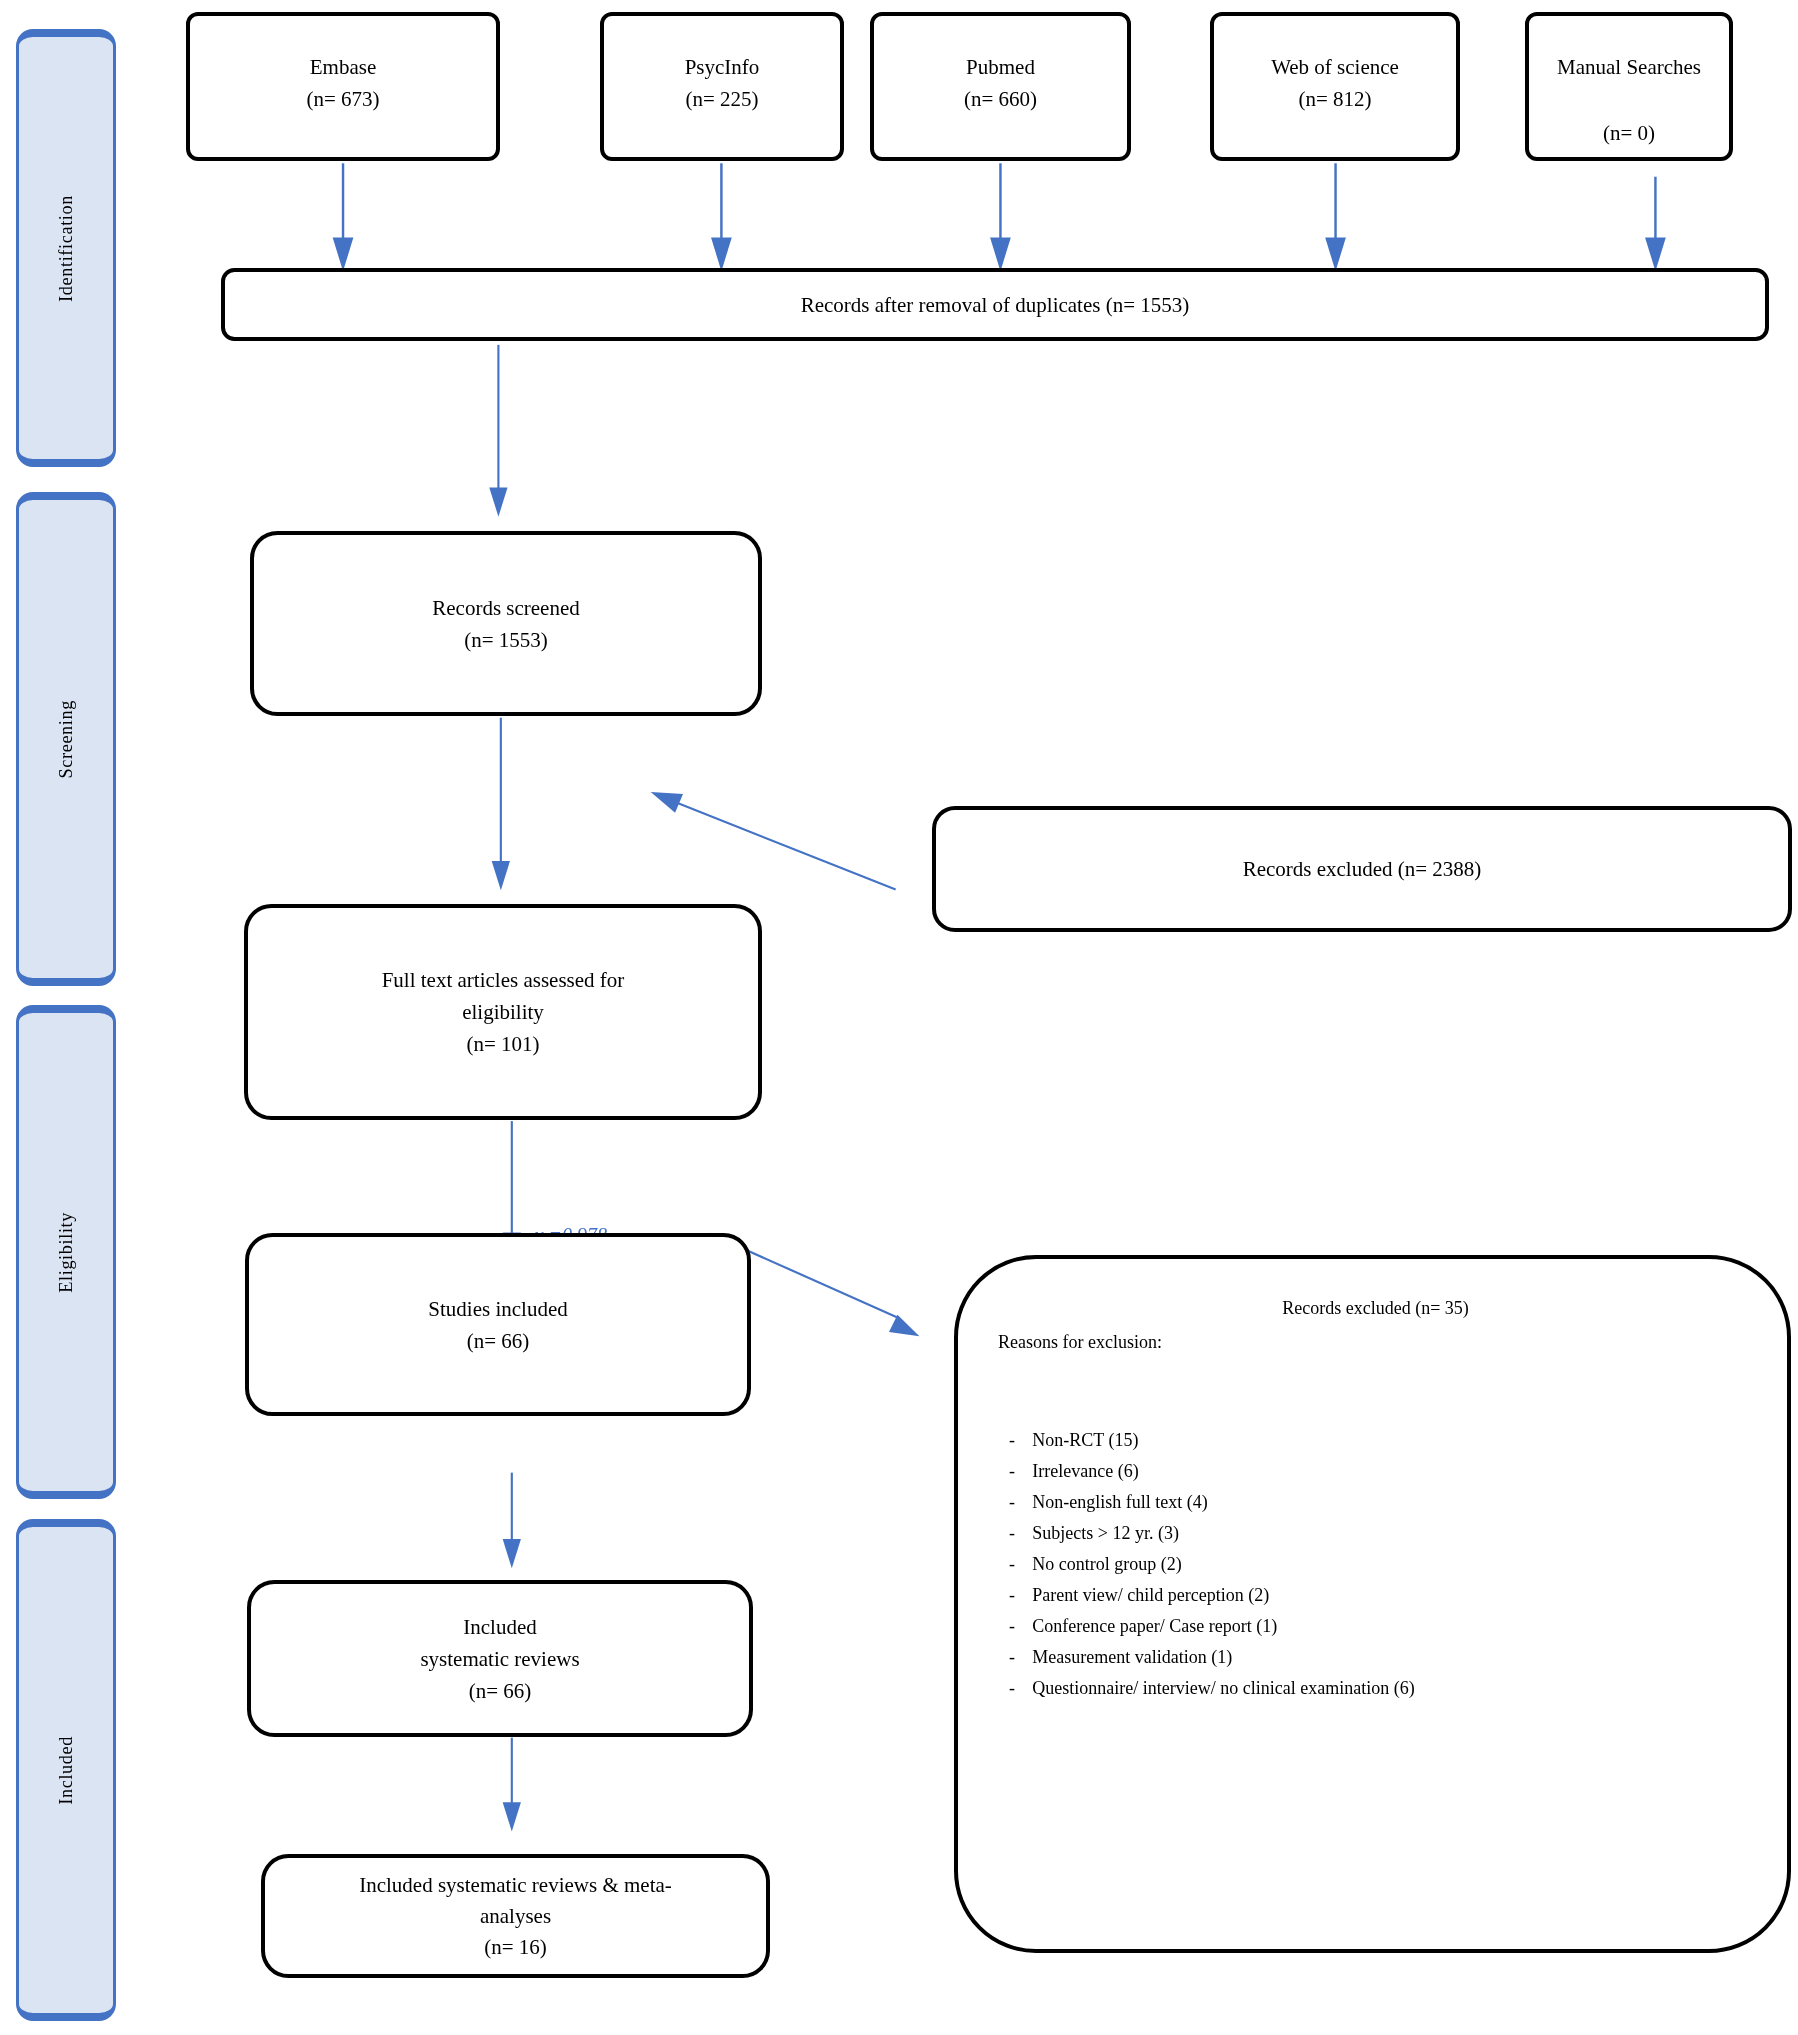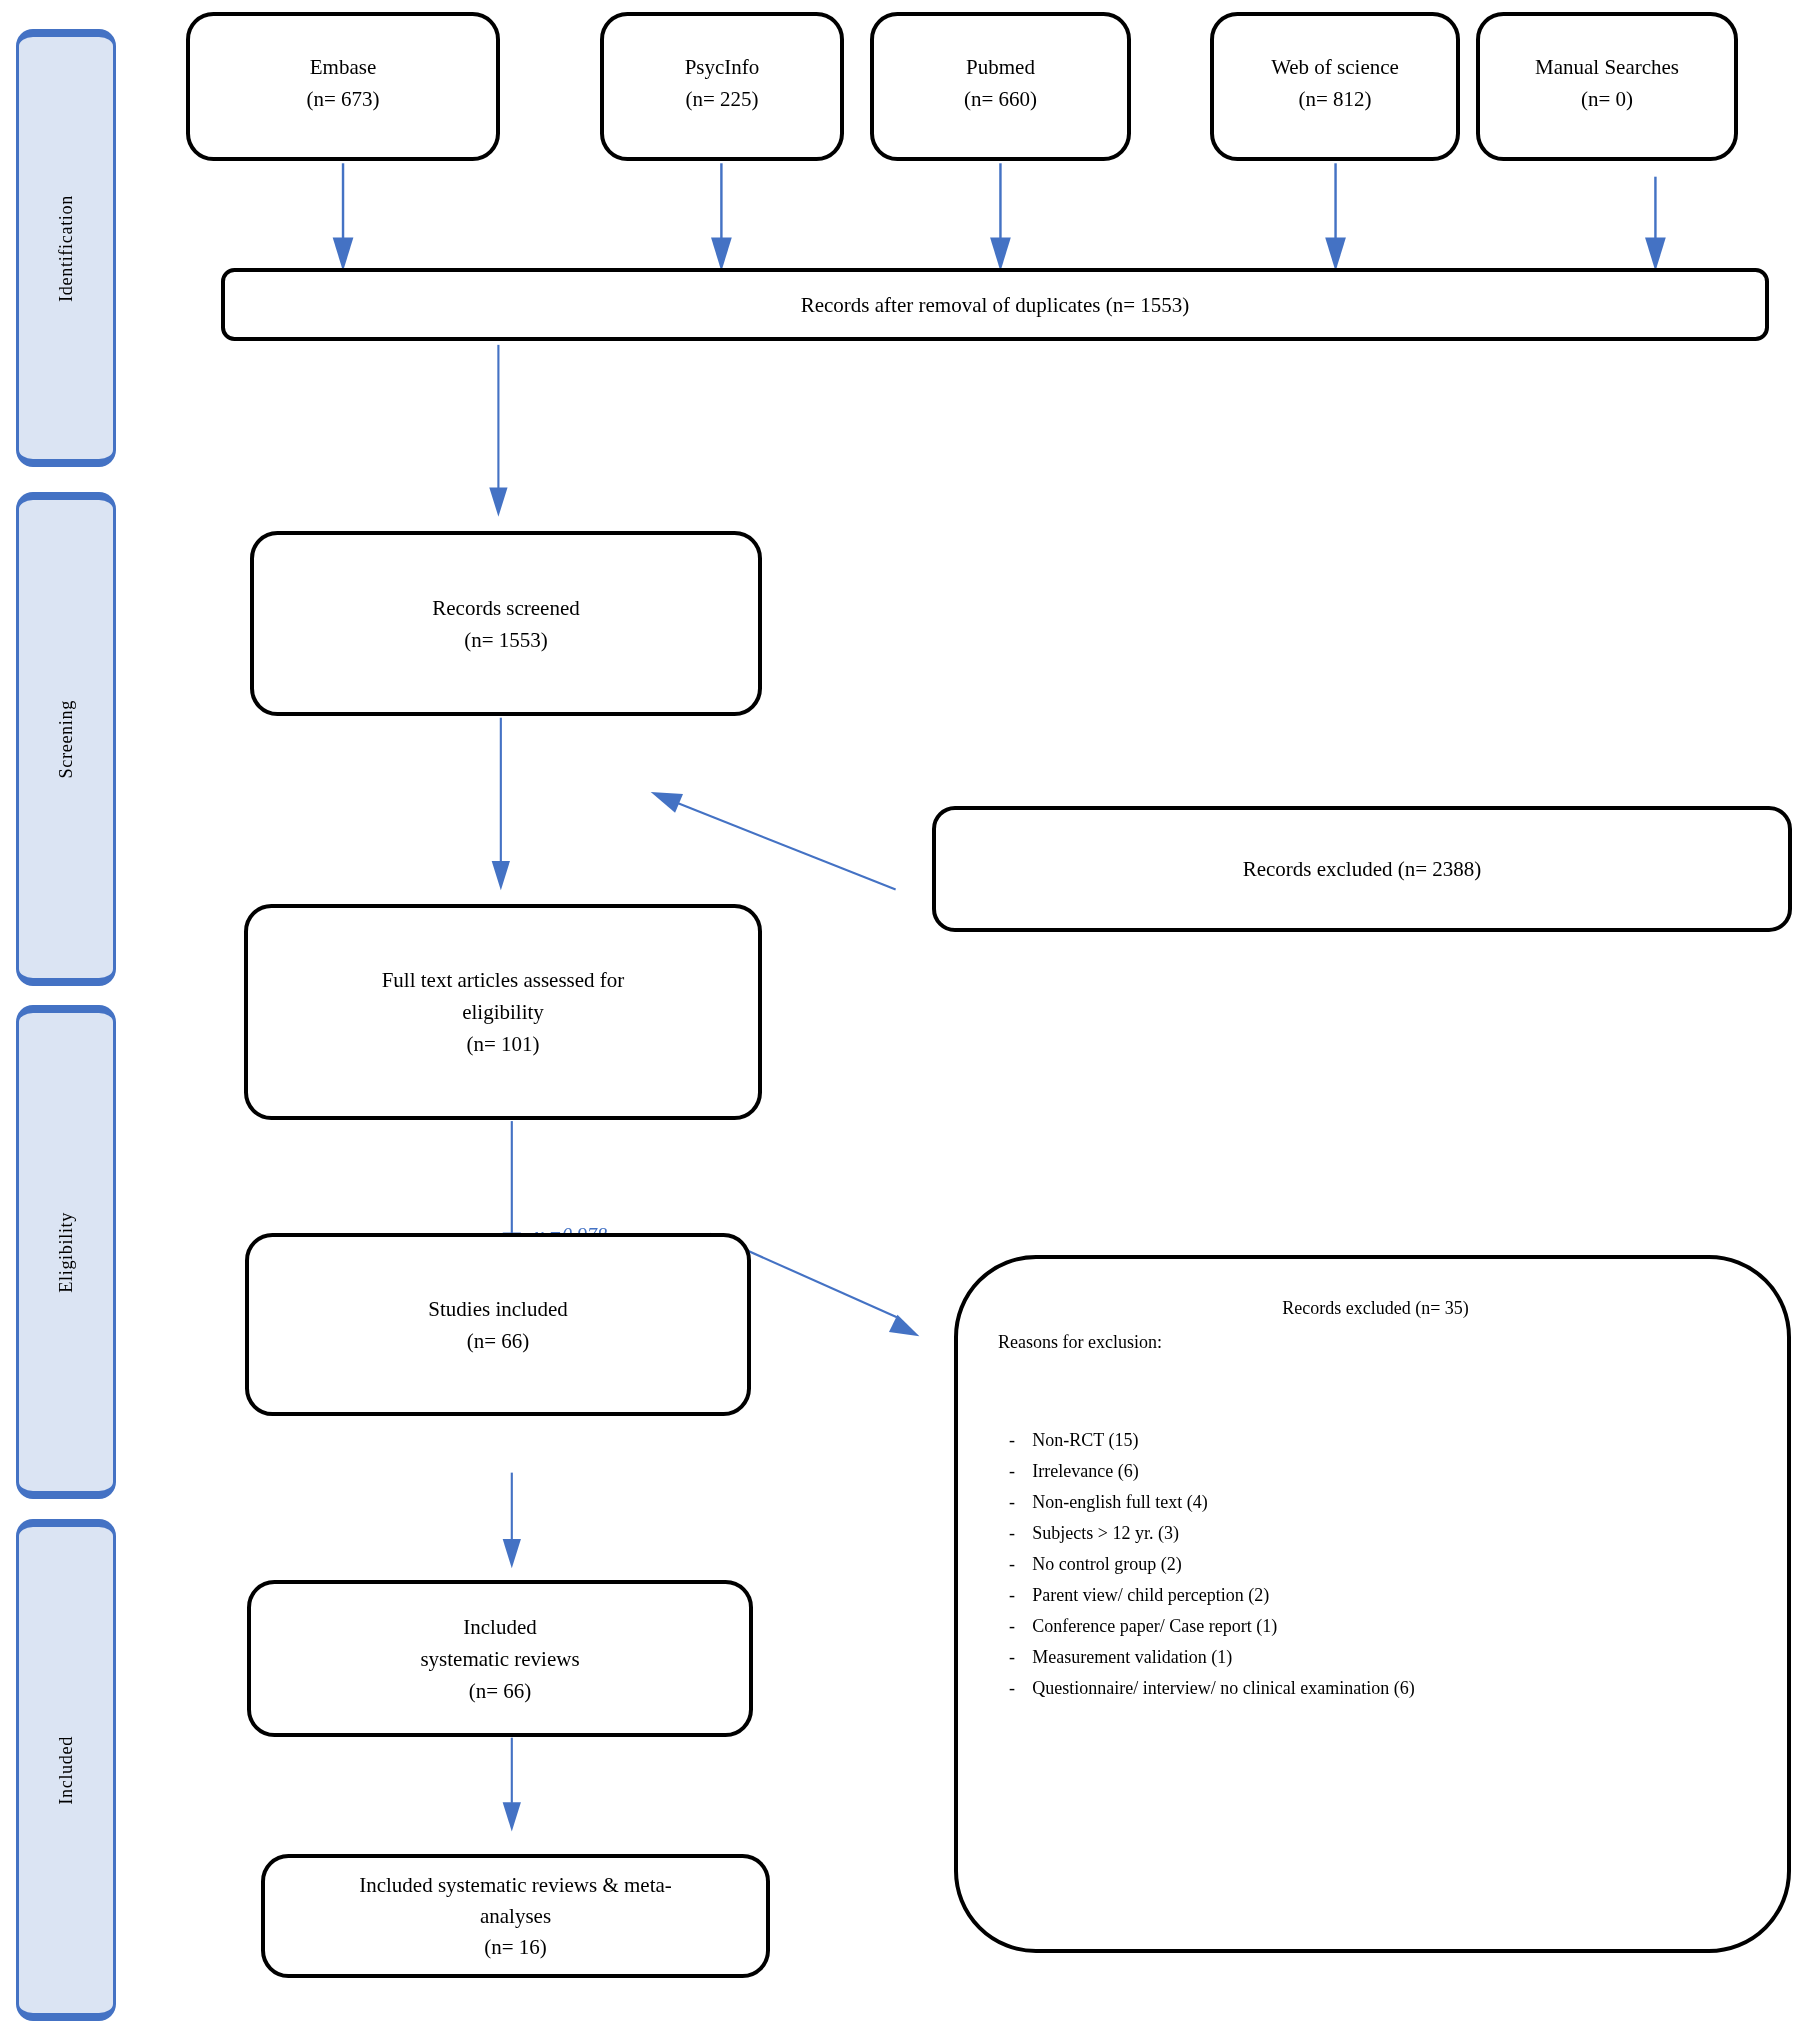--- a/index.html
+++ b/index.html
@@ -3,21 +3,21 @@
 <meta charset="utf-8">
 <style>
   html,body{margin:0;padding:0;background:#fff;}
   body{font-family:"Liberation Serif","DejaVu Serif",serif;color:#000;}
   .canvas{position:relative;width:1798px;height:2035px;background:#fff;overflow:hidden;}
   .arrows{position:absolute;left:0;top:0;width:1798px;height:2035px;}
   .node{position:absolute;box-sizing:border-box;background:#fff;border:4.3px solid #000;
         border-radius:27.4px;display:flex;flex-direction:column;align-items:center;
         justify-content:center;text-align:center;font-size:21px;line-height:32px;}
   .node .ln{display:block;}
-  .src{justify-content:flex-start;padding-top:35px;}
+  .src{justify-content:flex-start;padding-top:35px;border-radius:12px;}
   .bar{border-radius:13.4px;}
   .stage{position:absolute;box-sizing:border-box;background:#dbe4f3;border:3.7px solid #4472c4;
          border-top-width:8px;border-bottom-width:8px;border-radius:17px;
          display:flex;align-items:center;justify-content:center;}
   .stage-label{writing-mode:vertical-rl;transform:rotate(180deg);font-size:18.3px;
                letter-spacing:0.6px;white-space:nowrap;}
   .bigbox{position:absolute;box-sizing:border-box;background:#fff;border:4.9px solid #000;
           border-radius:82px;padding:35px 34px 0 40px;font-size:18px;}
   .bigbox .bb-title{text-align:center;line-height:29px;}
   .bigbox .bb-sub{text-align:left;line-height:29px;margin-top:4.9px;}
@@ -106,21 +106,21 @@
     <span class="ln">(n= 225)</span>
   </div>
   <div class="node src" style="left:870px;top:12.2px;width:261px;height:149px;">
     <span class="ln">Pubmed</span>
     <span class="ln">(n= 660)</span>
   </div>
   <div class="node src" style="left:1210px;top:12.2px;width:250px;height:149px;">
     <span class="ln">Web of science</span>
     <span class="ln">(n= 812)</span>
   </div>
-  <div class="node src" style="left:1476px;top:12.2px;width:262px;height:149px;">
+  <div class="node src" style="left:1525px;top:12.2px;width:208px;height:149px;gap:34px;">
     <span class="ln">Manual Searches</span>
     <span class="ln">(n= 0)</span>
   </div>
 
   <div class="node bar" style="left:221px;top:268px;width:1548px;height:73px;">
     <span class="ln">Records after removal of duplicates (n= 1553)</span>
   </div>
 
   <div class="node" style="left:250px;top:531px;width:512px;height:185px;">
     <span class="ln">Records screened</span>

